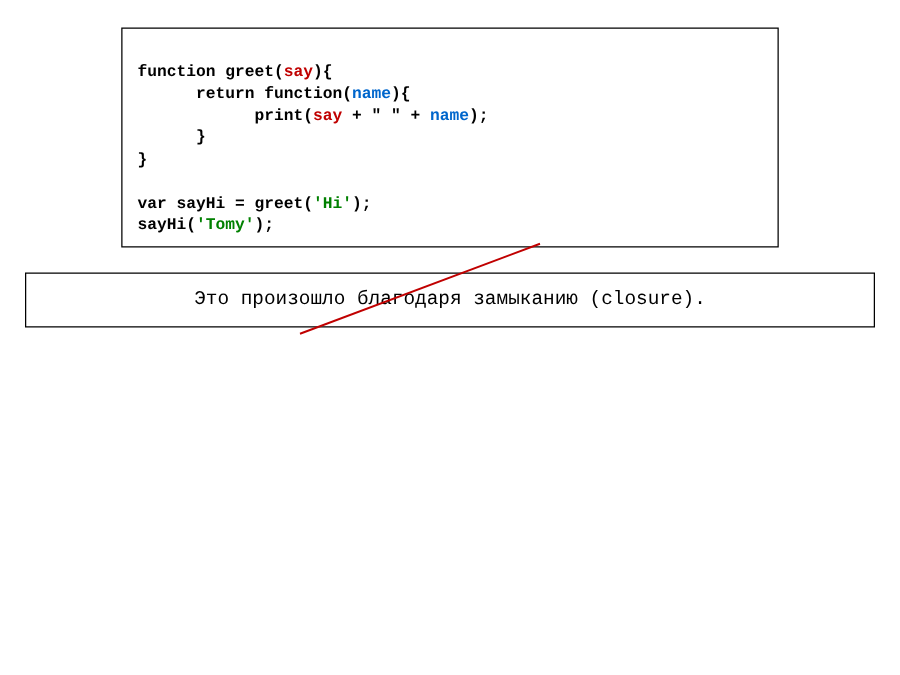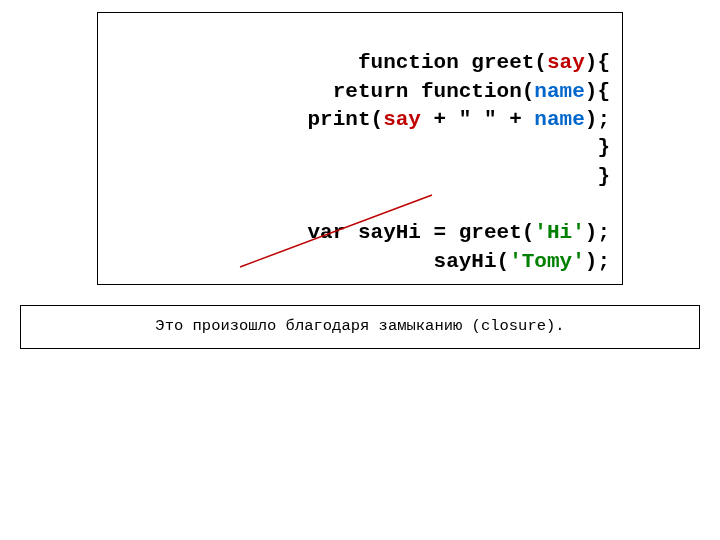--- a/index.html
+++ b/index.html
@@ -7,28 +7,27 @@
     padding: 10px 20px 20px 20px;
     background: #fff;
     font-family: "Courier New", monospace;
     width: 720px;
     box-sizing: border-box;
     position: relative;
   }
   .code-box {
     border: 1.5px solid #000;
     padding: 8px 12px;
-    margin: 2px auto 20px auto;
+    margin: 12px auto 20px auto;
     width: 500px;
-    font-size: 21px;
+    font-size: 13px;
     line-height: 1.35;
     font-weight: bold;
     white-space: pre;
     position: relative;
-    text-align: right;
   }
   .explain-box {
     border: 1.5px solid #000;
     padding: 10px 12px;
     font-size: 15.5px;
     line-height: 1.4;
     font-family: "Courier New", monospace;
   }
   .explain-box p {
     margin: 0 0 14px 0;

